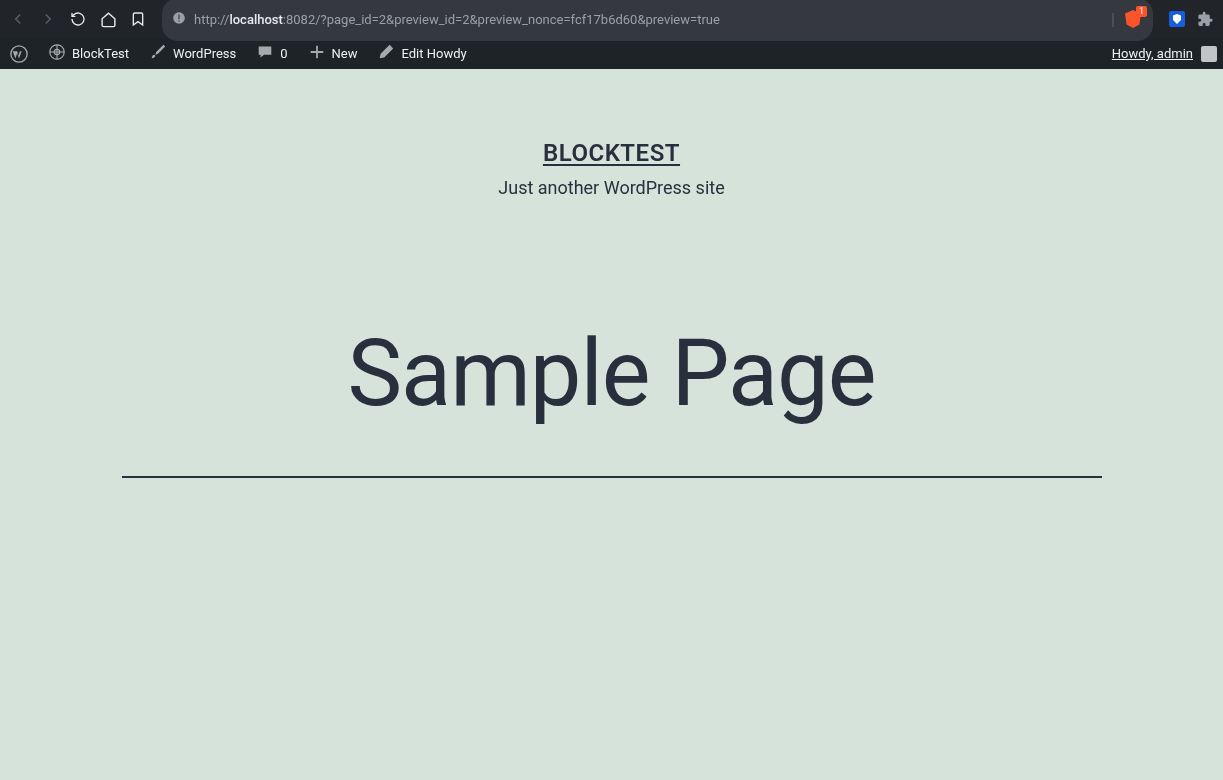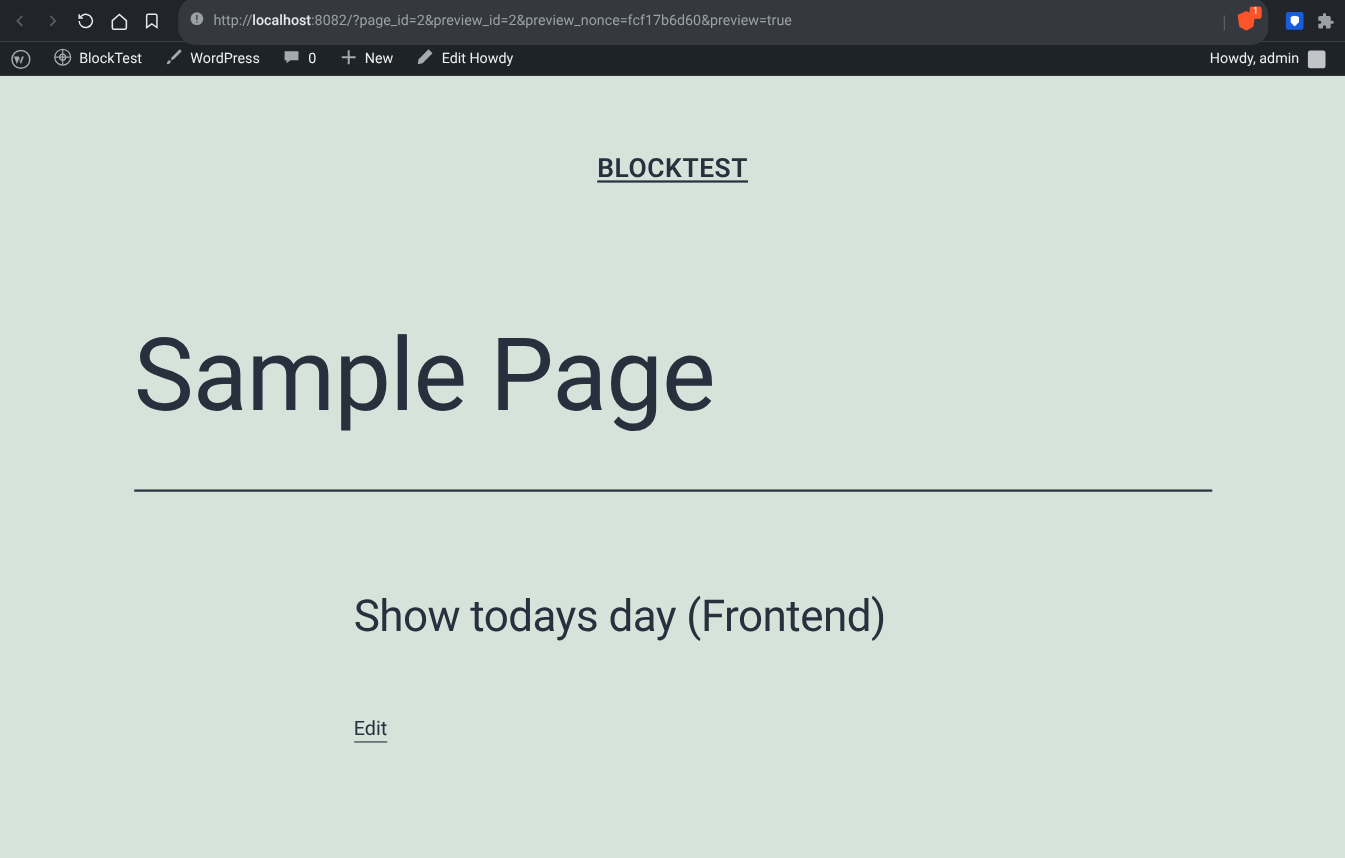--- a/index.html
+++ b/index.html
@@ -98,22 +98,23 @@
       align-items: center;
       gap: 6px;
       padding: 0 10px;
       height: 100%;
       cursor: pointer;
     }
     .adminbar-right {
       margin-left: auto;
       display: flex;
       align-items: center;
-      padding-right: 18px;
+      padding-right: 6px;
       gap: 8px;
+      text-decoration: underline;
     }
     .avatar {
       width: 16px; height: 16px;
       background: #c3c4c7;
       border-radius: 2px;
     }
     .wp-icon svg, .adminbar-item svg { width: 18px; height: 18px; }
 
     
     .site {
@@ -142,20 +143,21 @@
       max-width: 1080px;
       margin: 0 auto;
       padding: 0 50px;
     }
     .page-title {
       font-size: 92px;
       font-weight: 400;
       color: #28303d;
       letter-spacing: -1px;
       line-height: 1;
+      text-align: center;
     }
     .hr {
       border: none;
       border-top: 2px solid #28303d;
       margin-top: 56px;
     }
     .entry-content {
       max-width: 620px;
       margin: 90px auto 0;
       padding: 0 20px;
@@ -294,23 +296,20 @@
   </div>
   <div class="adminbar-right adminbar-item">
     <span>Howdy, admin</span>
     <div class="avatar"></div>
   </div>
 </div>
 
 <div class="site">
   <header class="site-header">
     <a class="site-title">BLOCKTEST</a>
+    <div class="site-tagline">Just another WordPress site</div>
   </header>
 
   <div class="content-wrap">
     <h1 class="page-title">Sample Page</h1>
     <hr class="hr">
-    <div class="entry-content">
-      <h2 class="entry-heading">Show todays day (Frontend)</h2>
-      <a class="edit-link">Edit</a>
-    </div>
   </div>
 </div>
 
 </body></html>

